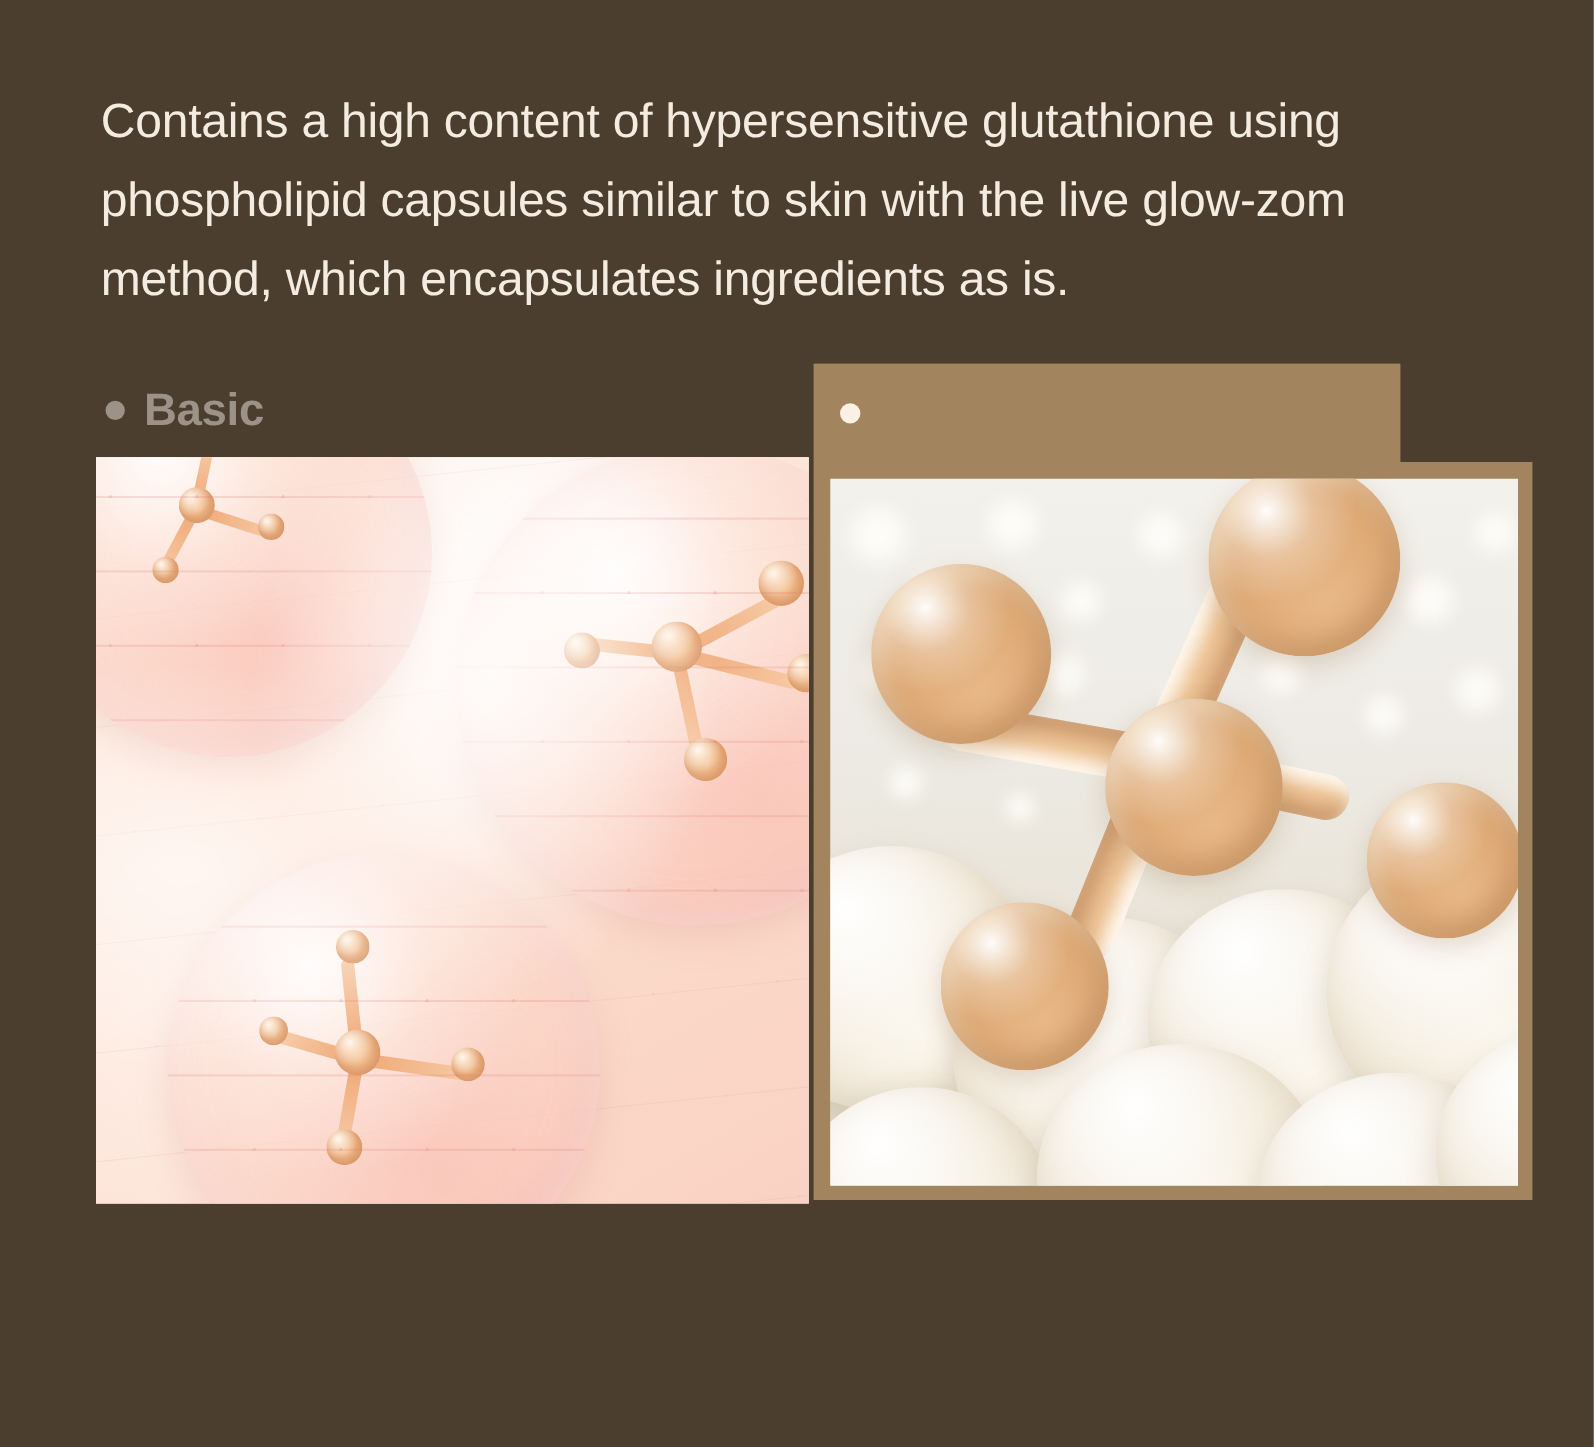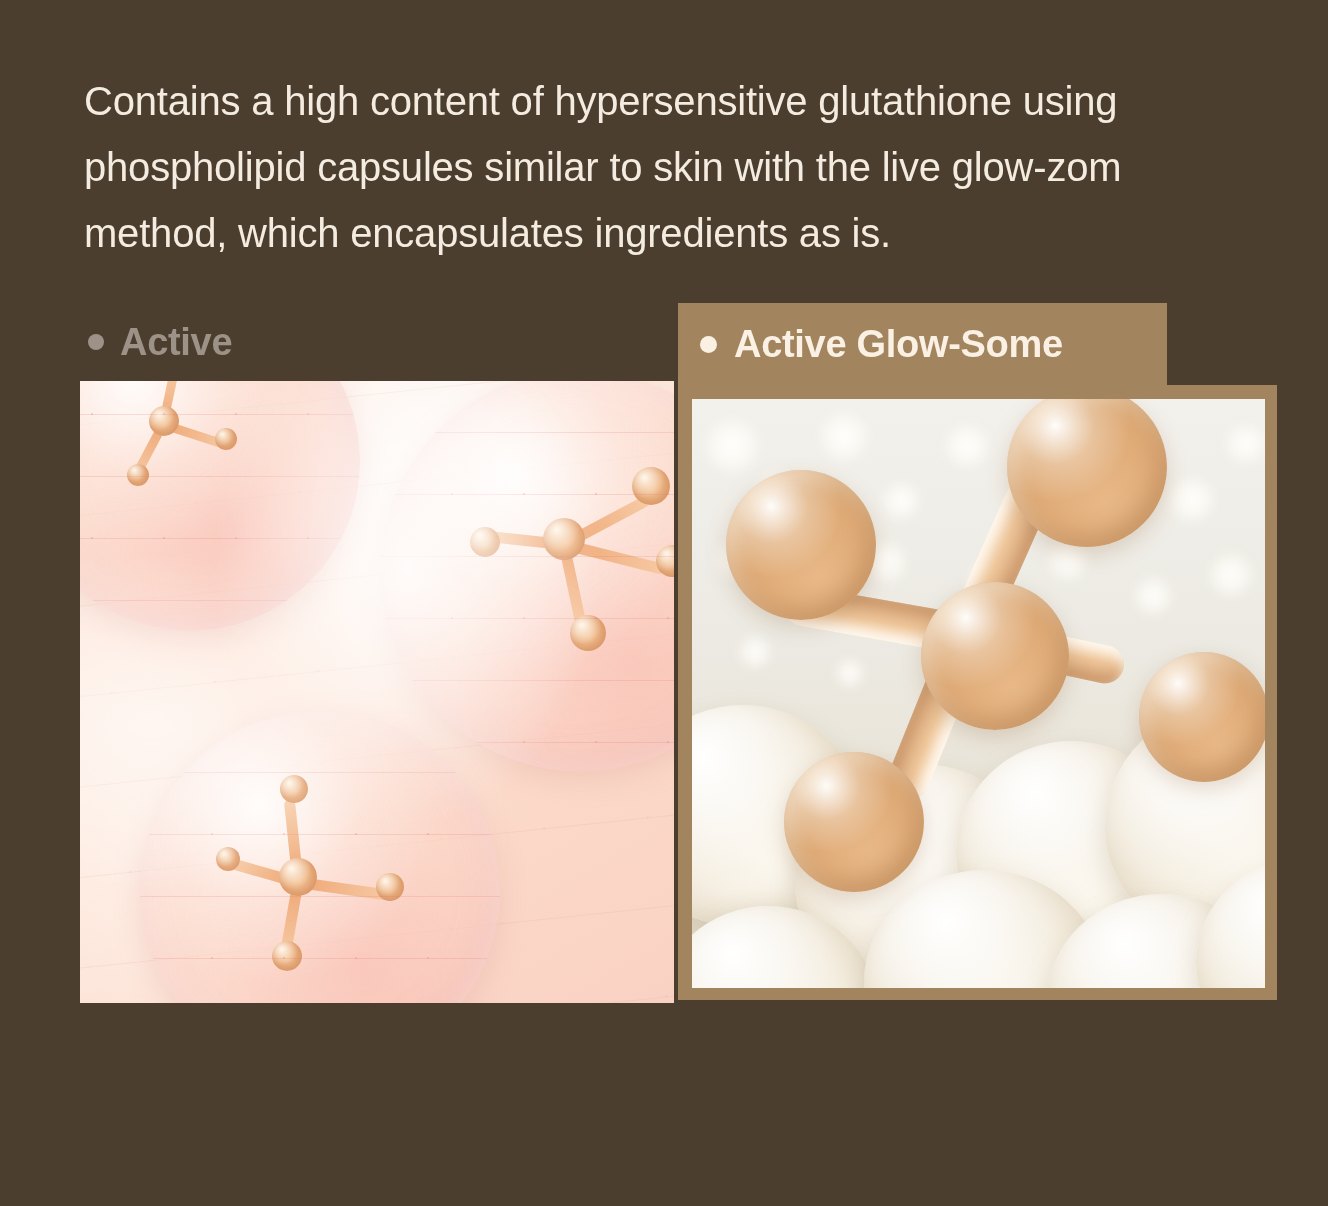--- a/index.html
+++ b/index.html
@@ -257,21 +257,21 @@
 <body>
 
 <p class="intro">Contains a high content of hypersensitive glutathione using phospholipid capsules similar to skin with the live glow-zom method, which encapsulates ingredients as is.</p>
 
 <div class="compare">
 
   <div class="col-basic">
 
     <div class="tag-basic">
       <span class="dot"></span>
-      <span class="label">Active</span>
+      <span class="label">Basic</span>
     </div>
 
     <div class="img-basic">
       <div class="hex-bg"></div>
       <div class="hex-grid"></div>
       <div class="hex-grid2"></div>
 
       <div class="bubble b1">
         <div class="mol-mini" style="left:42%;top:38%;">
           <div class="bond" style="left:0;top:0;width:70px;height:9px;transform:rotate(18deg);"></div>
@@ -313,21 +313,20 @@
 
       <div class="hex-sheen"></div>
     </div>
 
   </div>
 
   <div class="col-active">
 
     <div class="tag-active">
       <span class="dot"></span>
-      <span class="label">Active Glow-Some</span>
     </div>
 
     <div class="frame-active">
       <div class="img-active">
         <div class="pearl-bg"></div>
 
         <div class="bokeh" style="left:2%;top:3%;width:58px;height:58px;"></div>
         <div class="bokeh" style="left:11%;top:12%;width:44px;height:44px;"></div>
         <div class="bokeh" style="left:22%;top:2%;width:52px;height:52px;"></div>
         <div class="bokeh" style="left:33%;top:14%;width:40px;height:40px;"></div>

